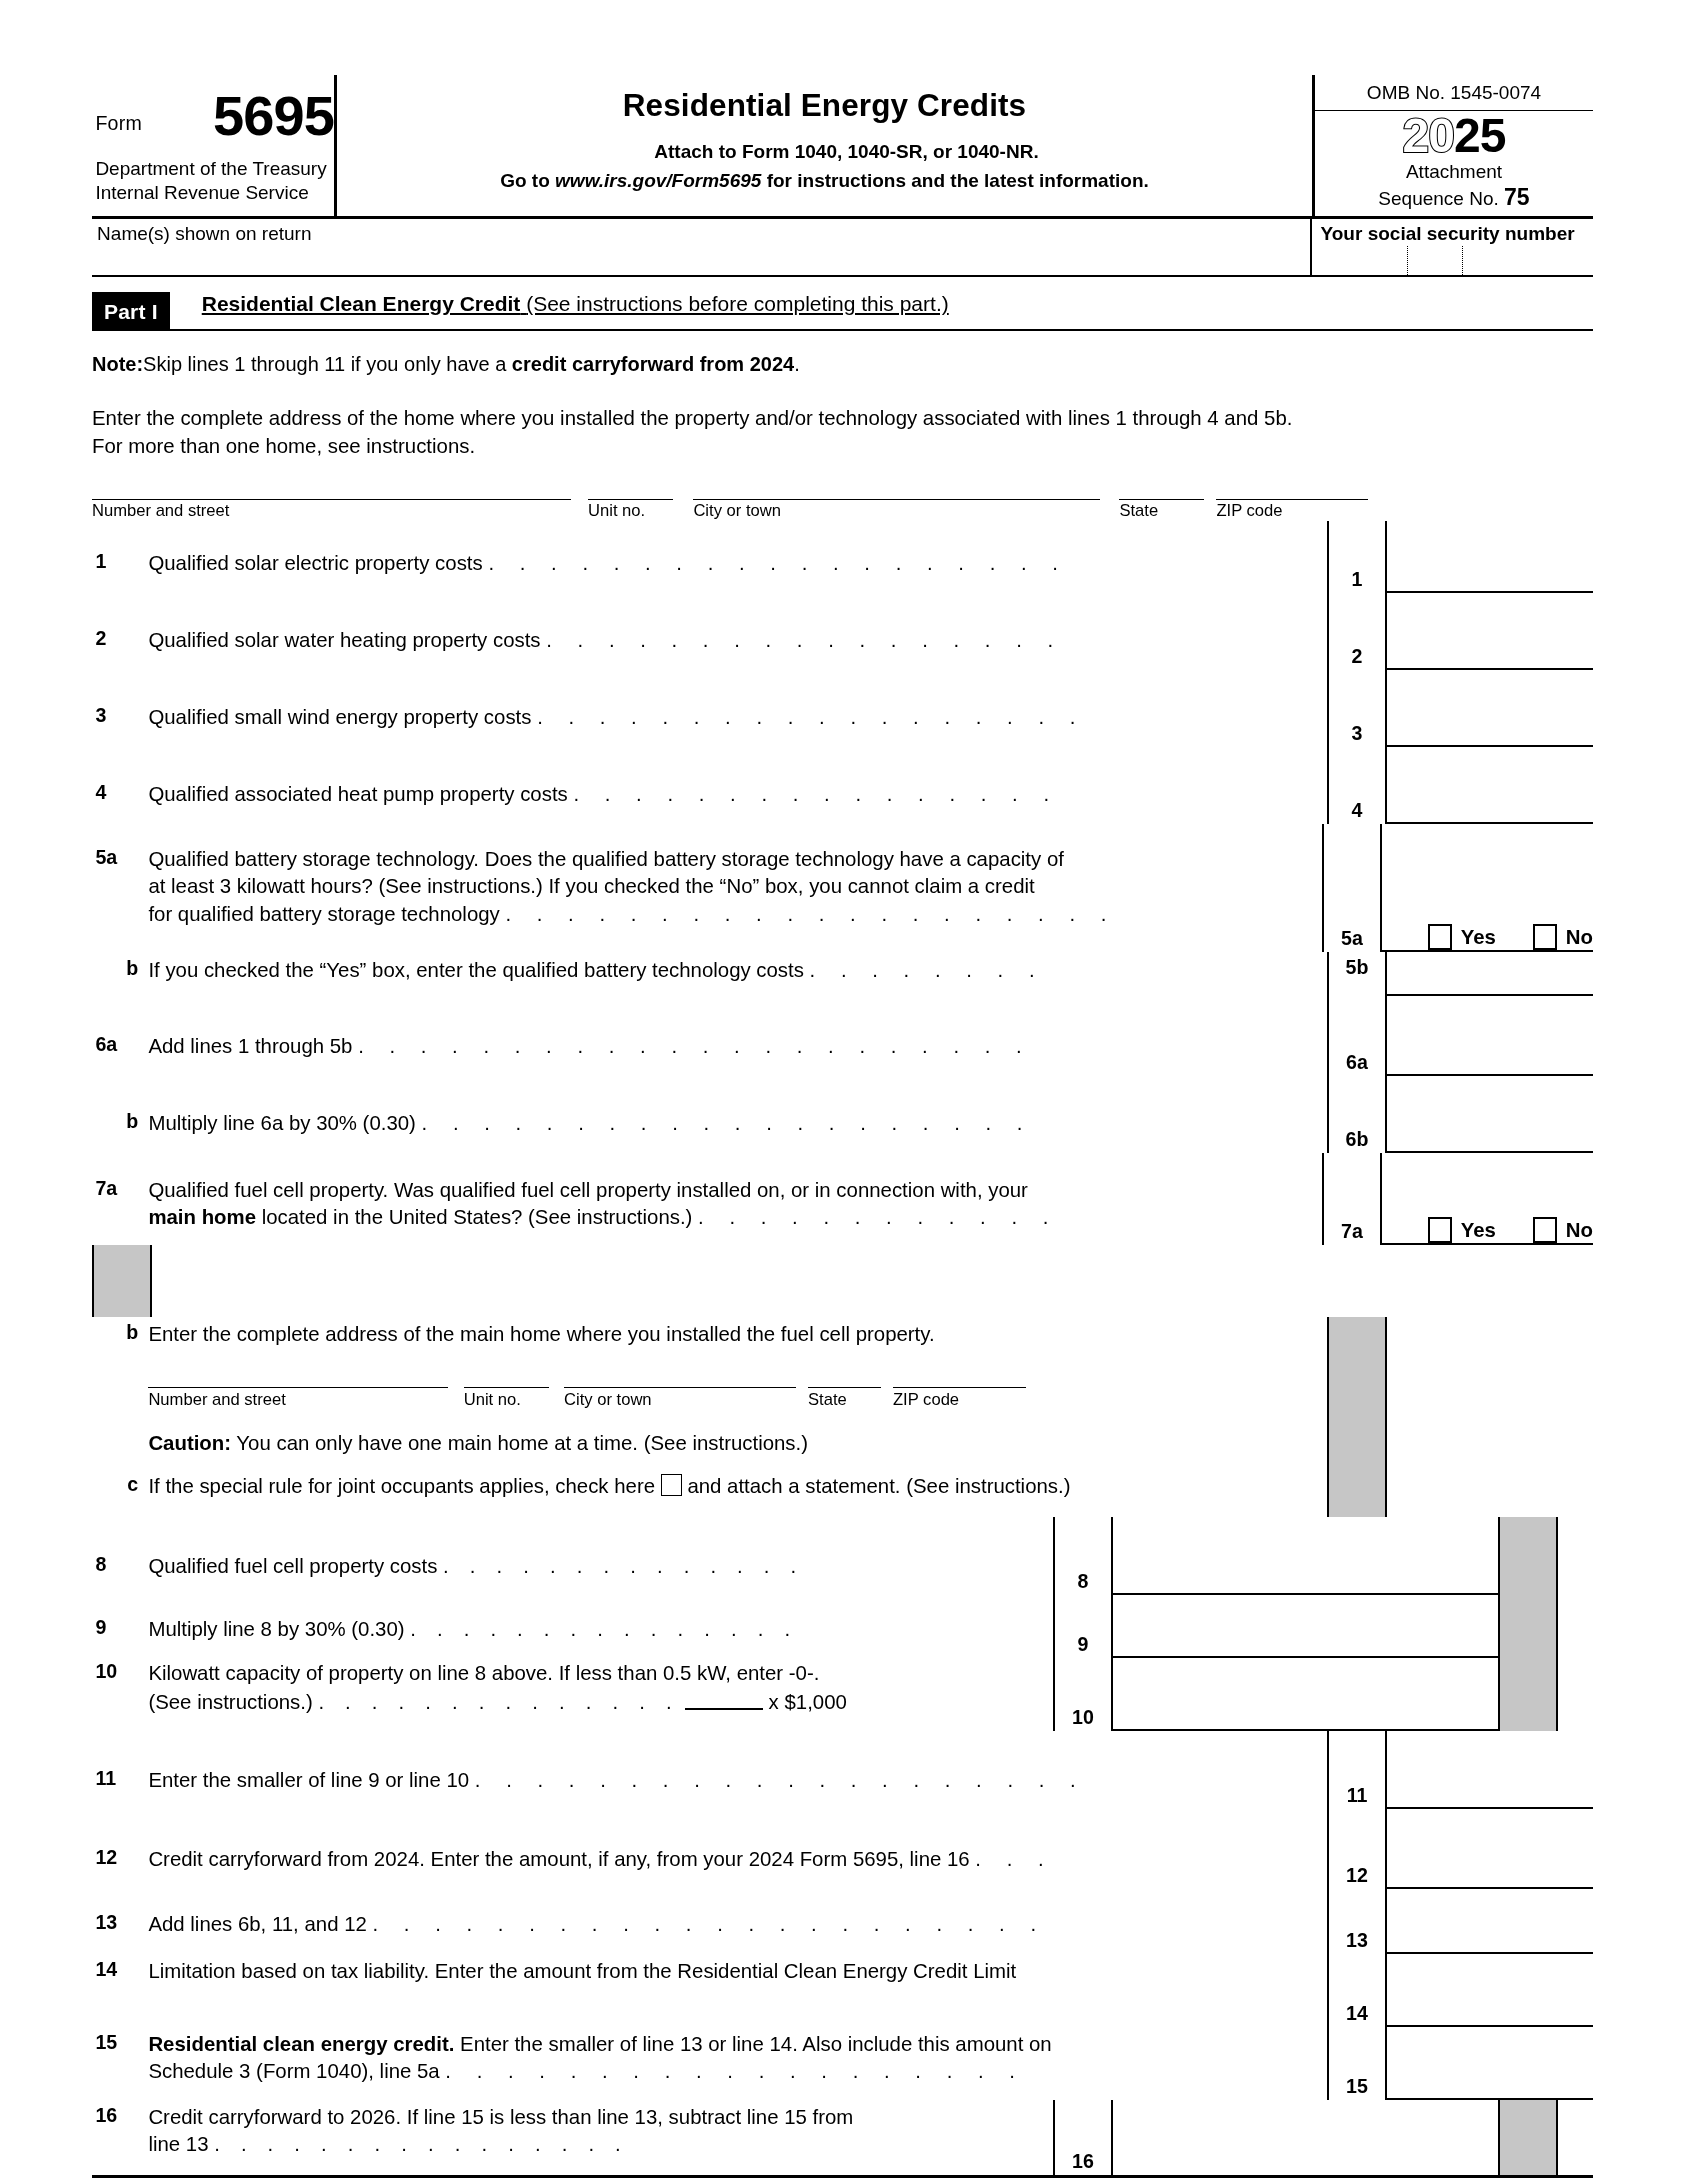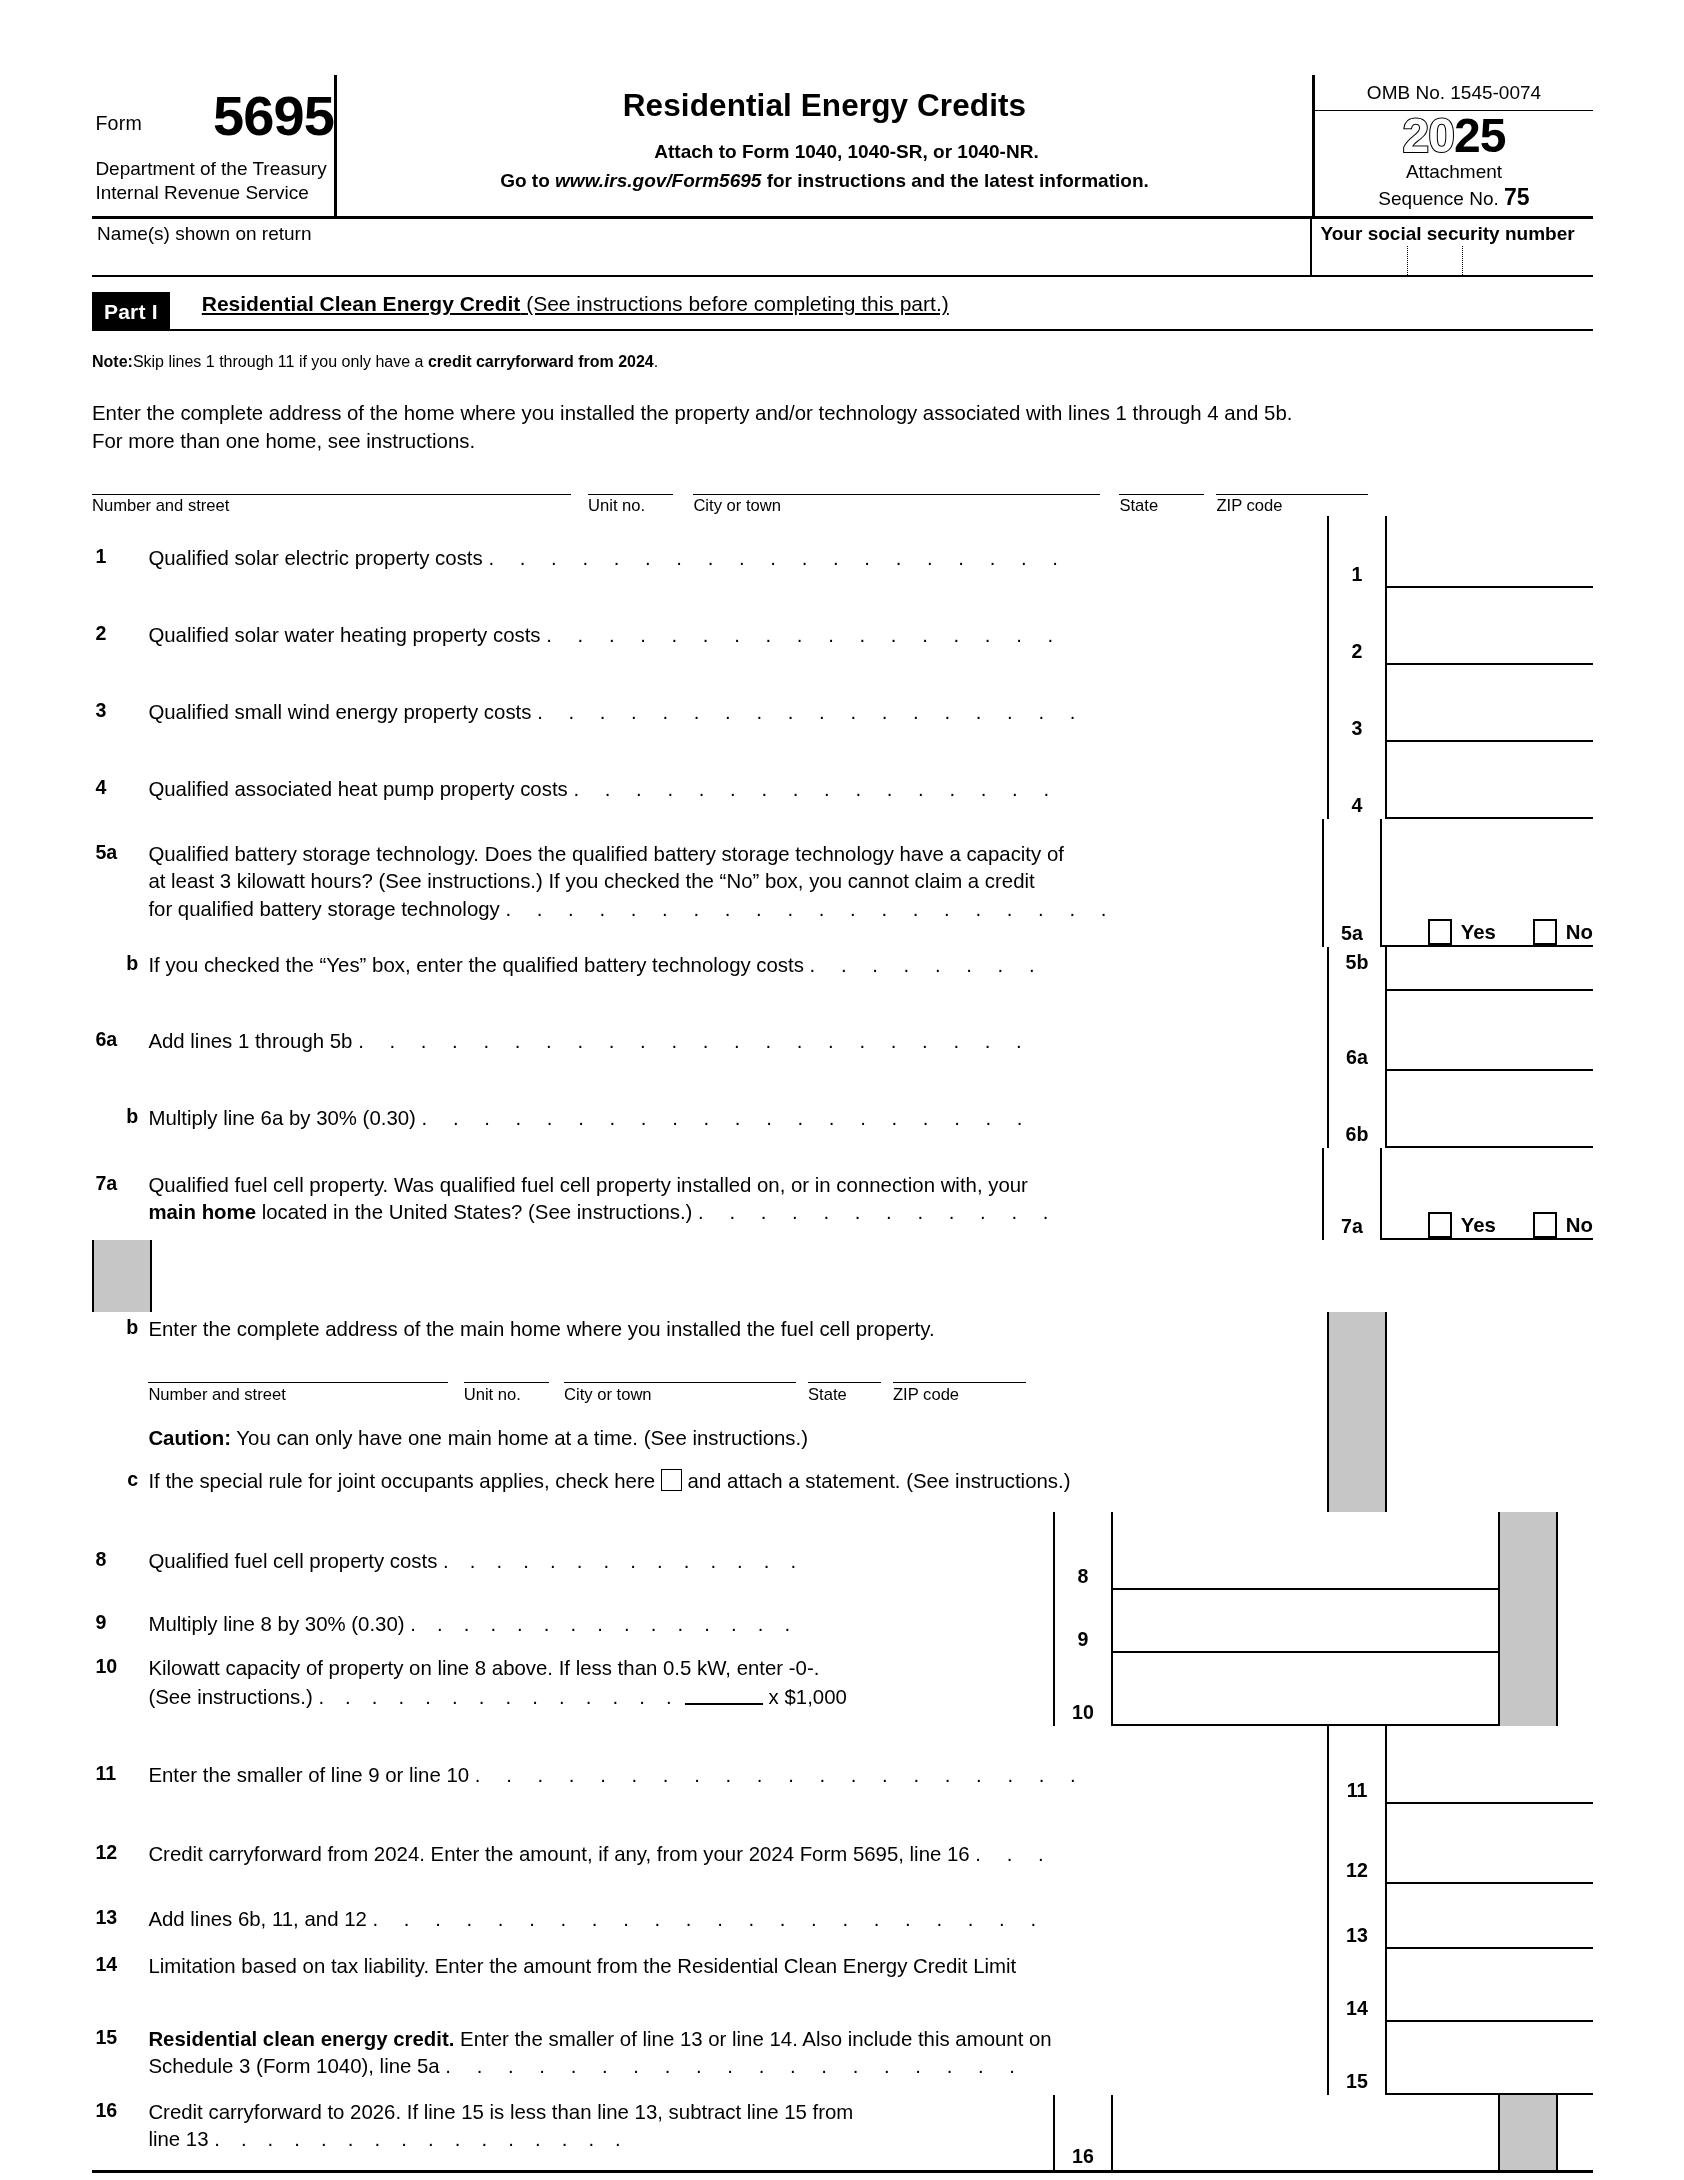--- a/index.html
+++ b/index.html
@@ -181,21 +181,21 @@
     font-size: 21px;
     padding: 0 0 0 32px;
     display: flex;
     align-items: flex-start;
   }
   .part-title b { font-weight: bold; }
   .part-title span.reg { font-weight: normal; }
 
   
   .note {
-    font-size: 16px;
+    font-size: 20px;
     margin-top: 22px;
   }
   .note b { font-weight: bold; }
   .intro {
     font-size: 20.4px;
     margin-top: 29px;
     line-height: 1.33;
   }
 
   

